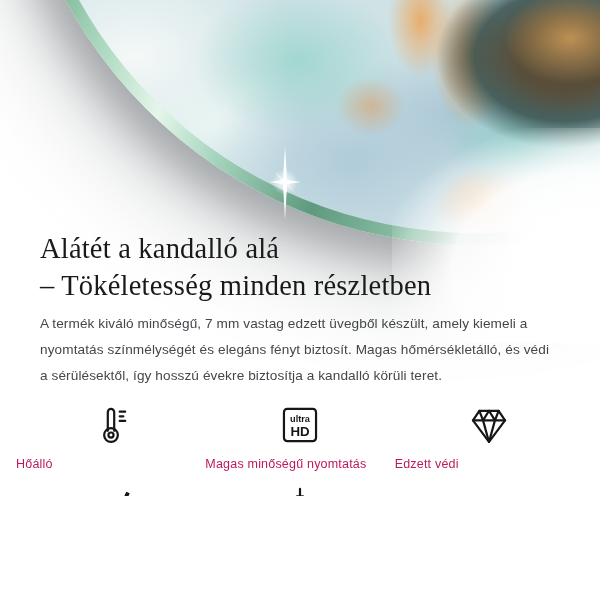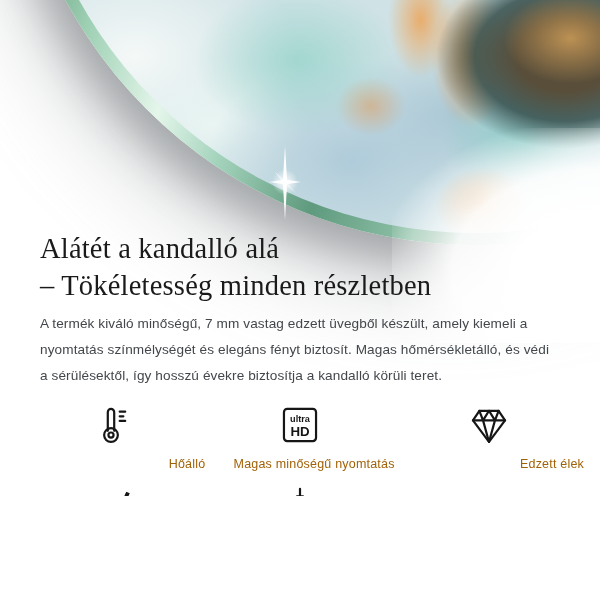--- a/index.html
+++ b/index.html
@@ -48,23 +48,23 @@
   .title span{display:block;}
   .desc{
     position:absolute;left:40px;top:311px;width:518px;margin:0;z-index:4;
     font-size:13.6px;line-height:26px;color:#43474b;letter-spacing:.1px;
   }
   
   .features{
     position:absolute;left:16px;top:402px;width:568px;z-index:4;
     display:grid;grid-template-columns:repeat(3,1fr);row-gap:14px;
   }
-  .feature{text-align:right;}
+  .feature{text-align:left;}
   .icon-wrap{height:46px;display:flex;align-items:center;justify-content:center;}
-  .feature-label{margin-top:9px;font-size:12.5px;color:#a16207;letter-spacing:.2px;}
+  .feature-label{margin-top:9px;font-size:12.5px;color:#be185d;letter-spacing:.2px;}
   .ic{stroke:#161616;fill:none;stroke-width:2.4;stroke-linecap:round;stroke-linejoin:round;}
   .ic-fill{fill:#161616;stroke:none;}
   .ic-text{fill:#161616;font-family:"Liberation Sans",sans-serif;font-weight:700;}
 </style>
 </head>
 <body>
 
 <div class="page">
 
   <div class="disc">
@@ -117,21 +117,21 @@
     </div>
 
 
     <div class="feature">
       <div class="icon-wrap">
         <svg width="44" height="44" viewBox="0 0 48 48">
           <path class="ic" stroke-width="2" d="M13.5 8.5 H34.5 L41.5 19 L24 42.5 L6.5 19 Z"></path>
           <path class="ic" stroke-width="2" d="M6.5 19 H41.5 M13.5 8.5 L17.5 19 L24 42.5 M34.5 8.5 L30.5 19 L24 42.5 M17.5 19 L24 8.5 L30.5 19"></path>
         </svg>
       </div>
-      <div class="feature-label">Edzett élek</div>
+      <div class="feature-label">Edzett védi</div>
     </div>
 
     <div class="feature">
       <div class="icon-wrap">
         <svg width="44" height="44" viewBox="0 0 48 48">
           <defs>
             <clipPath id="clipTri">
                 <polygon points="1,46 46,1 46,46"></polygon>
               </clipPath>
           </defs>

